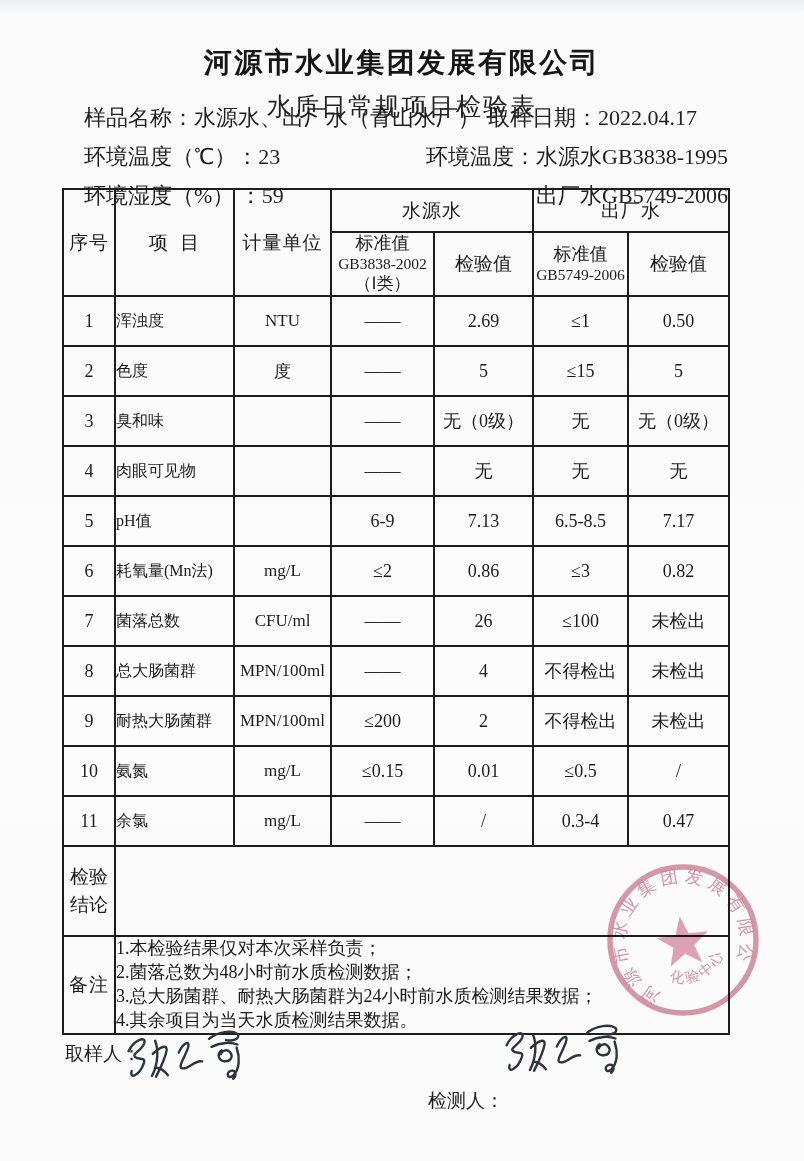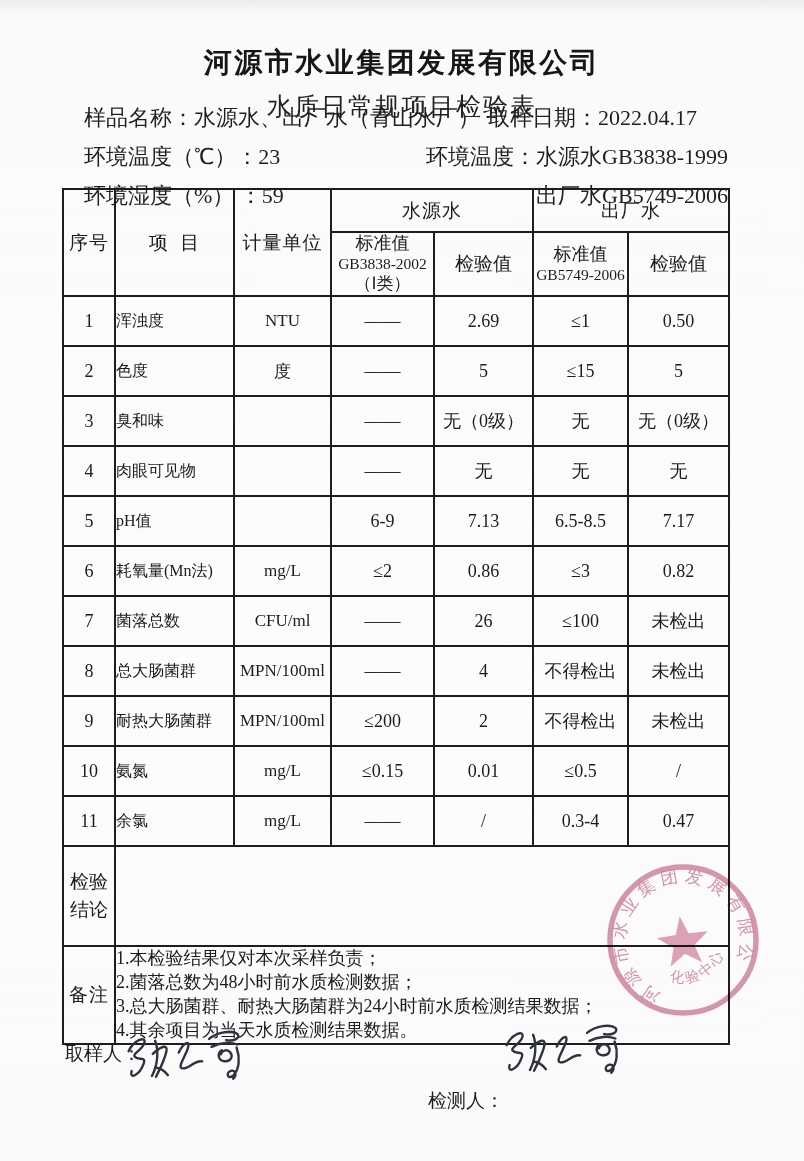--- a/index.html
+++ b/index.html
@@ -47,21 +47,21 @@
   tbody.rows tr{height:50px;}
   .h-group th{font-size:19px;letter-spacing:1px;}
   .h-left{font-size:19px;}
   .item-head{white-space:pre;}
   .std-line1{font-size:18px;line-height:1.2;}
   .std-line2{font-size:15.5px;line-height:1.2;font-family:"Liberation Serif",serif;}
   .std-line3{font-size:17px;line-height:1.3;}
   .test-head{font-size:19px;}
   td.cell-item{text-align:left;padding-left:9px;font-size:16px;}
   td.cell-unit{font-size:17px;}
-  tr.conclusion-row{height:100px;}
+  tr.conclusion-row{height:90px;}
   tr.notes-row{height:97px;}
   .conclusion-label div{font-size:19px;line-height:1.5;}
   .notes-label{font-size:19px;letter-spacing:1px;}
   td.notes-content{text-align:left;vertical-align:middle;padding:4px 6px 4px 8px;}
   td.notes-content div{font-size:18px;line-height:1.33;}
   
   .stamp{
     position:absolute;left:588px;top:845px;width:190px;height:190px;
     mix-blend-mode:multiply;opacity:0.92;pointer-events:none;
   }
@@ -81,21 +81,21 @@
 
   <div class="company-title">河源市水业集团发展有限公司</div>
   <div class="report-title">水质日常规项目检验表</div>
 
   <div class="meta">
     <div class="meta-line first">
       <span>样品名称：</span><span>水源水、出厂水（青山水厂）</span><span class="date-label">取样日期：</span><span>2022.04.17</span>
     </div>
     <div class="meta-line">
       <span class="left-part"><span>环境温度（℃）：</span><span>23</span></span>
-      <span class="right-part"><span>环境温度：</span><span>水源水GB3838-1999</span></span>
+      <span class="right-part"><span>环境温度：</span><span>水源水GB3838-1995</span></span>
     </div>
     <div class="meta-line">
       <span class="left-part"><span>环境湿度（%） ：</span><span>59</span></span>
       <span class="right-part">出厂水GB5749-2006</span>
     </div>
   </div>
 
   <table class="inspection">
     <colgroup>
       <col style="width:52px">

